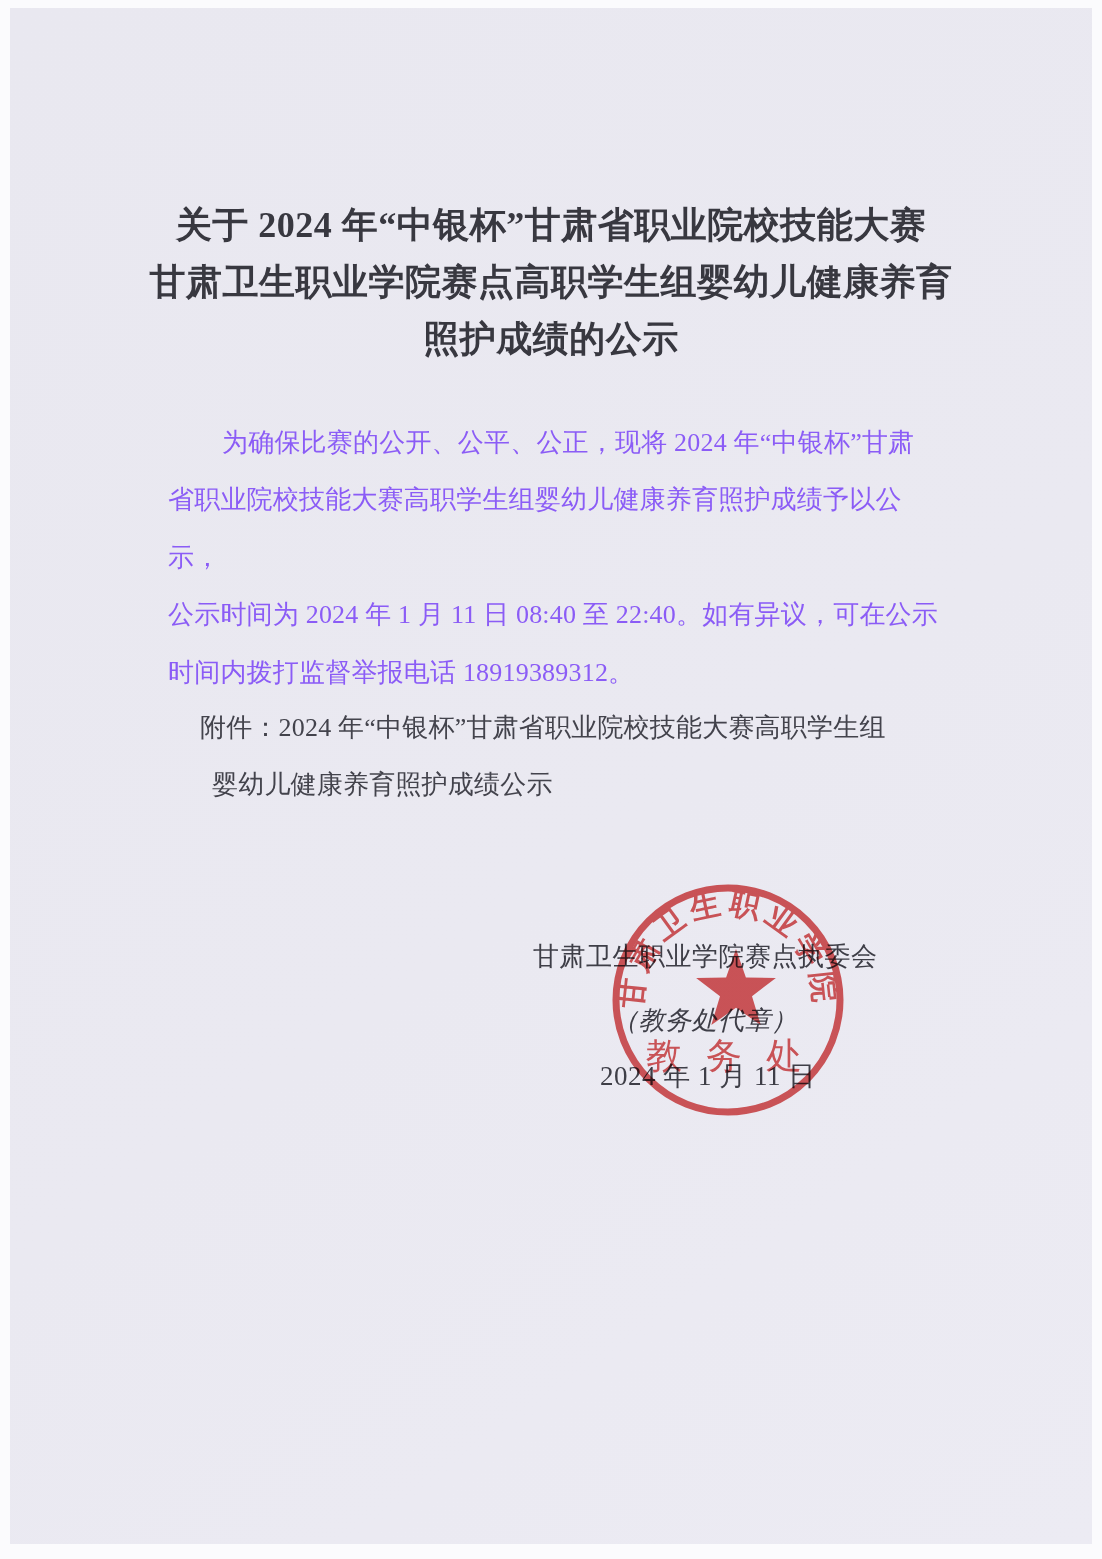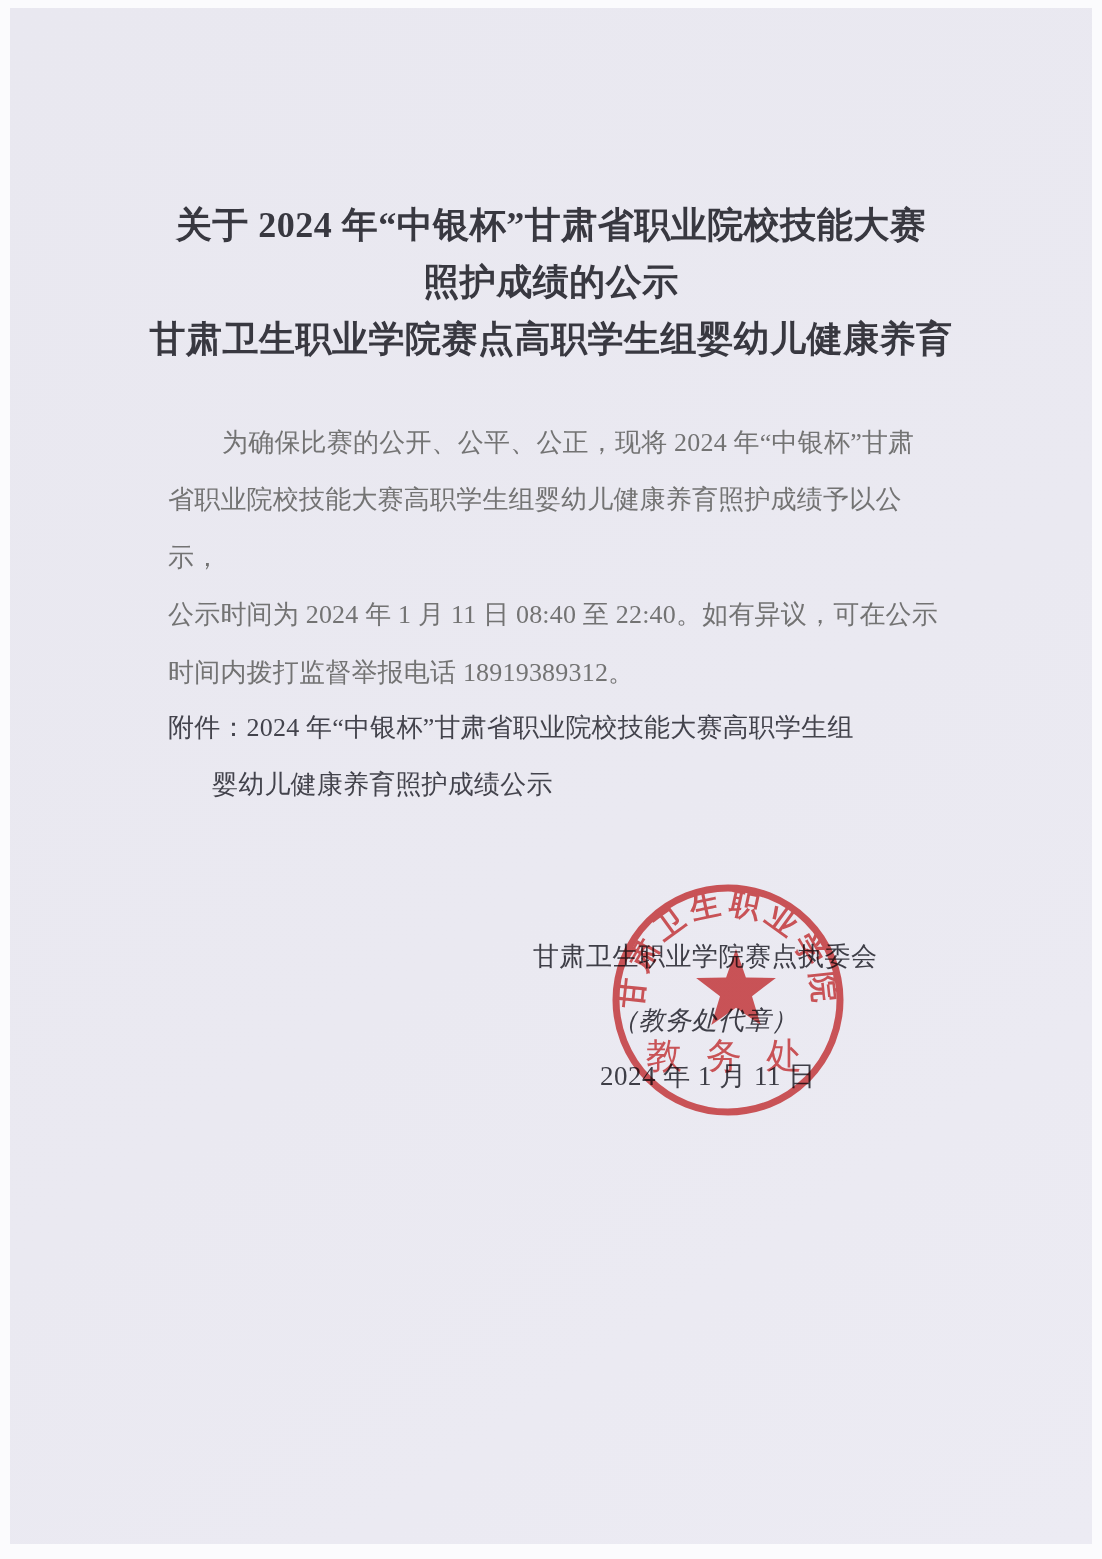--- a/index.html
+++ b/index.html
@@ -36,35 +36,35 @@
     color: #383840;
     letter-spacing: 0.5px;
   }
   .body-block {
     position: absolute;
     top: 414px;
     left: 168px;
     width: 778px;
     font-size: 26px;
     line-height: 57.4px;
-    color: #737373;
+    color: #8b5cf6;
     letter-spacing: 0.2px;
   }
   .body-line.indent { text-indent: 54px; }
   .attach-block {
     position: absolute;
     top: 699px;
     left: 168px;
     width: 778px;
     font-size: 26px;
     line-height: 57.4px;
     color: #43434c;
     letter-spacing: 0.2px;
   }
-  .attach-line-1 { }
+  .attach-line-1 { margin-left: 32px; }
   .attach-line-2 { margin-left: 44px; }
   .sig-line {
     position: absolute;
     font-size: 26px;
     color: #3e3e47;
     letter-spacing: 0.5px;
     white-space: nowrap;
   }
   .sig-org  { top: 939px; left: 533px; font-family: Liberation Mono, monospace; }
   .sig-note { top: 1003px; left: 612px; font-style: italic; }
@@ -81,22 +81,22 @@
   .seal svg { display: block; }
 </style>
 </head>
 <body>
 
 <div class="stage">
   <div class="paper"></div>
 
   <div class="title-block">
     <div>关于 2024 年“中银杯”甘肃省职业院校技能大赛</div>
+    <div>甘肃卫生职业学院赛点高职学生组婴幼儿健康养育</div>
     <div>照护成绩的公示</div>
-    <div>甘肃卫生职业学院赛点高职学生组婴幼儿健康养育</div>
   </div>
 
   <div class="body-block">
     <div class="body-line indent">为确保比赛的公开、公平、公正，现将 2024 年“中银杯”甘肃</div>
     <div class="body-line">省职业院校技能大赛高职学生组婴幼儿健康养育照护成绩予以公示，</div>
     <div class="body-line">公示时间为 2024 年 1 月 11 日 08:40 至 22:40。如有异议，可在公示</div>
     <div class="body-line">时间内拨打监督举报电话 18919389312。</div>
   </div>
 
   <div class="attach-block">

